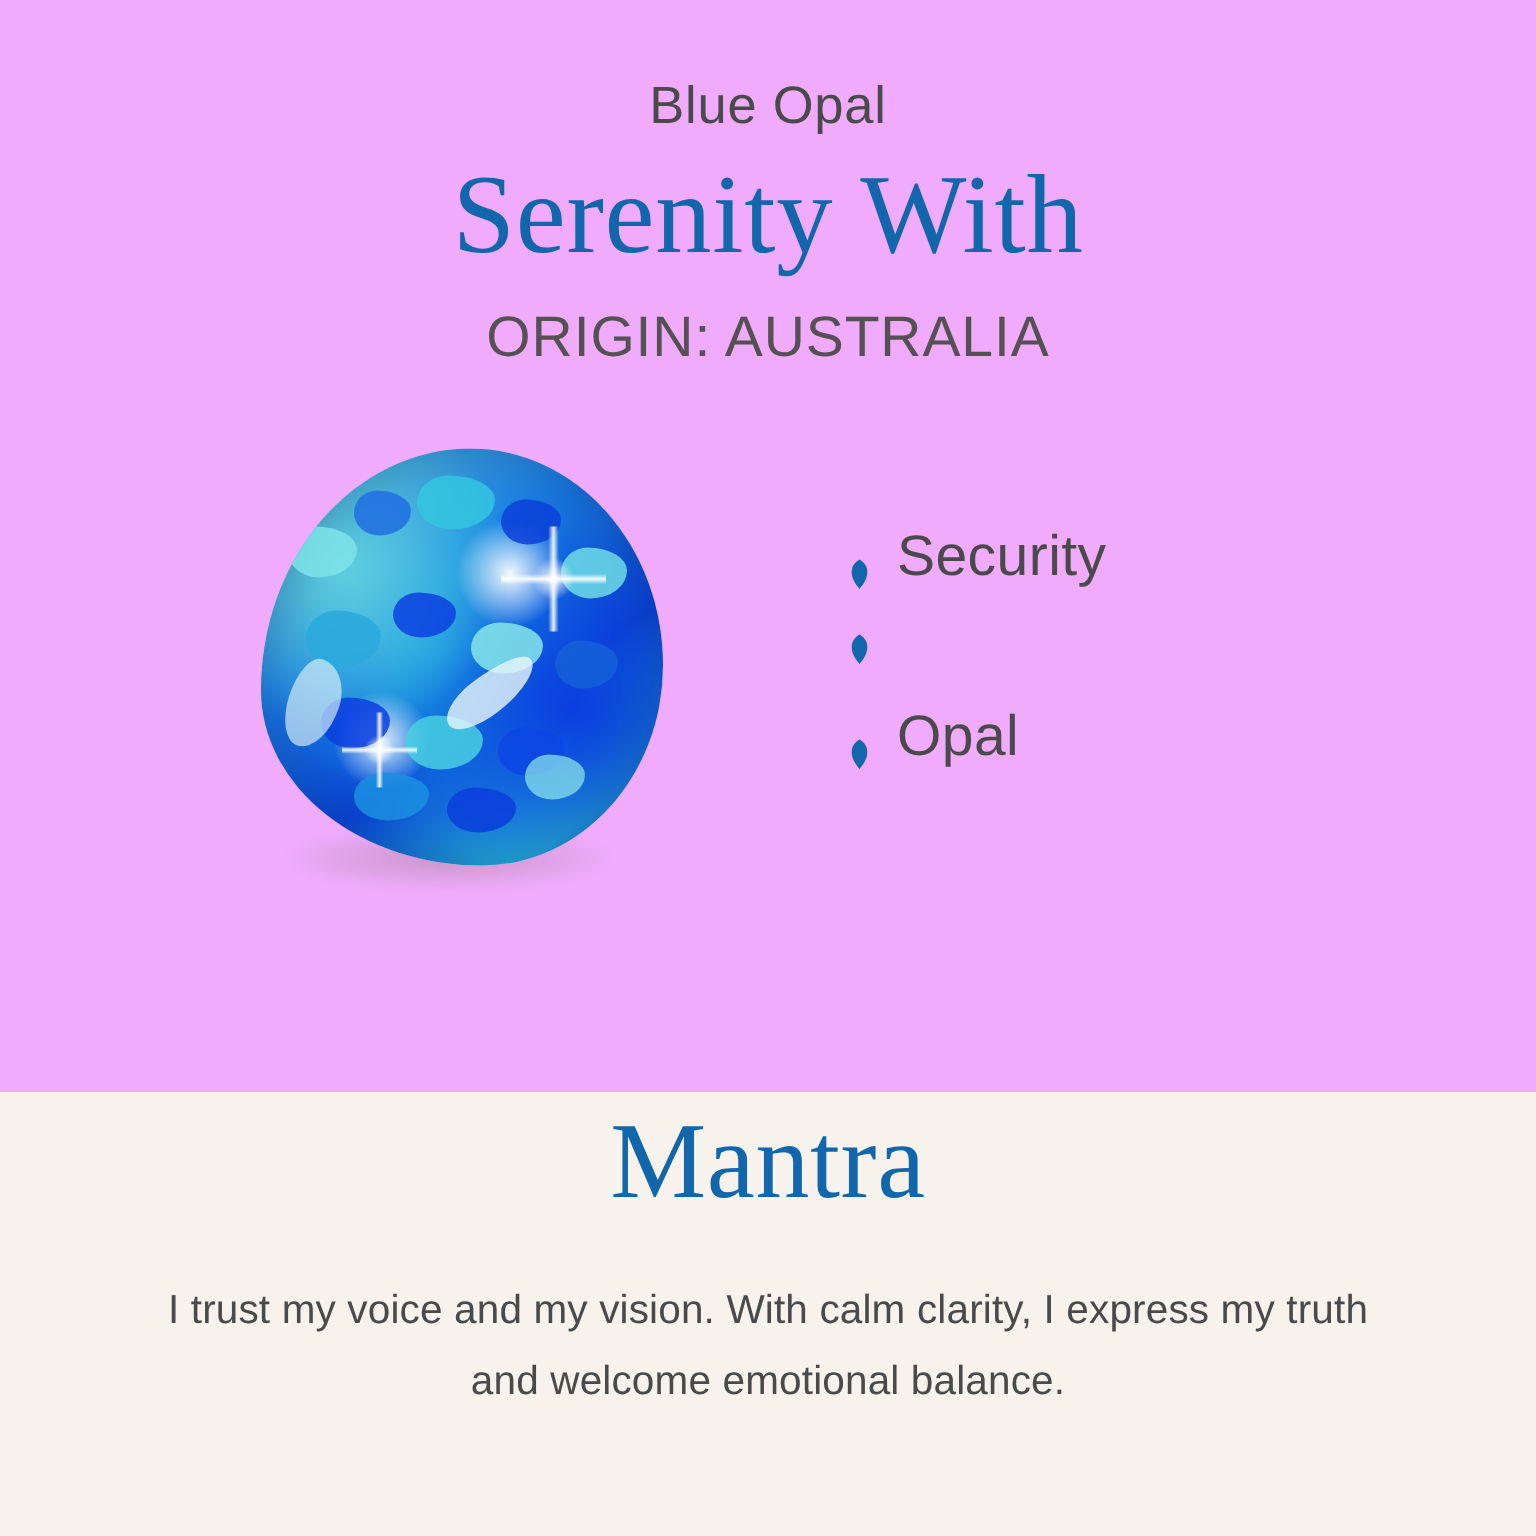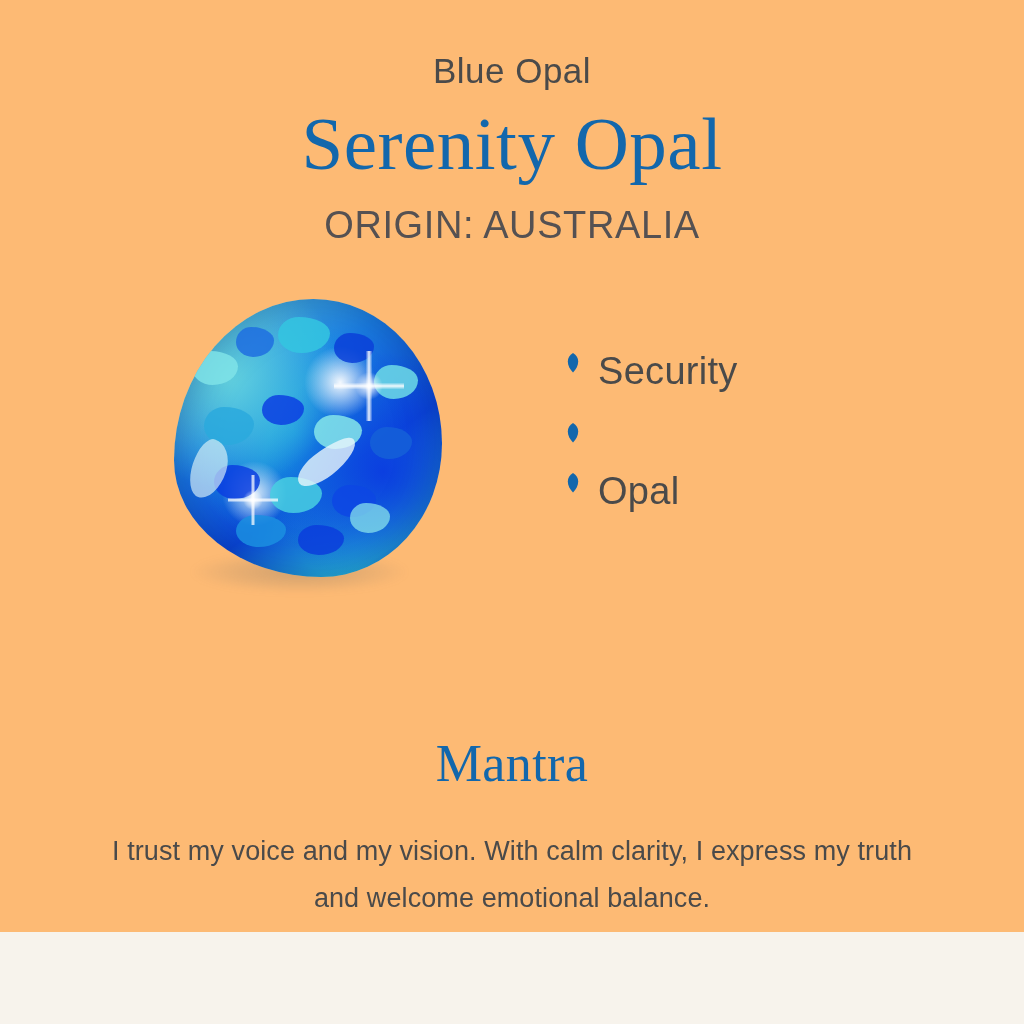--- a/index.html
+++ b/index.html
@@ -9,22 +9,22 @@
   body {
     width: 1024px;
     height: 1024px;
     background: #f7f3ec;
     font-family: "Liberation Sans", sans-serif;
     overflow: hidden;
   }
   .card {
     position: relative;
     width: 1024px;
-    height: 932px;
-    background: #fdba74;
+    height: 728px;
+    background: #f0abfc;
     box-sizing: border-box;
   }
 
   
   .header {
     padding-top: 52px;
     text-align: center;
   }
   .eyebrow {
     font-family: "Liberation Sans", sans-serif;
@@ -110,21 +110,21 @@
 
   
   .attributes {
     position: absolute;
     left: 562px;
     top: 62px;
     width: 400px;
   }
   .attr-row {
     display: flex;
-    align-items: flex-start;
+    align-items: flex-end;
     margin-bottom: 28px;
   }
   .attr-bullet {
     width: 22px;
     height: 22px;
     margin-right: 14px;
     flex: 0 0 auto;
     position: relative;
     top: 1px;
   }
@@ -140,21 +140,21 @@
   
   .mantra {
     position: absolute;
     left: 0;
     right: 0;
     top: 735px;
     text-align: center;
   }
   .mantra-title {
     font-family: "Liberation Serif", serif;
-    font-size: 52px;
+    font-size: 72px;
     font-weight: 400;
     color: #1267ac;
     letter-spacing: 0.4px;
     line-height: 1.1;
   }
   .mantra-text {
     margin: 36px auto 0 auto;
     width: 830px;
     font-family: "Liberation Sans", sans-serif;
     font-size: 27px;
@@ -164,21 +164,21 @@
     letter-spacing: 0.1px;
   }
 </style>
 </head>
 <body>
 
 <div class="card">
 
   <div class="header">
     <div class="eyebrow">Blue Opal</div>
-    <div class="title">Serenity Opal</div>
+    <div class="title">Serenity With</div>
     <div class="origin">ORIGIN: AUSTRALIA</div>
   </div>
 
   <div class="middle">
 
     <div class="stone-wrap">
       <div class="stone-shadow"></div>
       <div class="stone">
         <span class="speck" style="left:18px;  top:52px;  width:46px; height:34px; background:#7fe3e8;"></span>
         <span class="speck" style="left:62px;  top:28px;  width:38px; height:30px; background:#1f6fe0;"></span>

